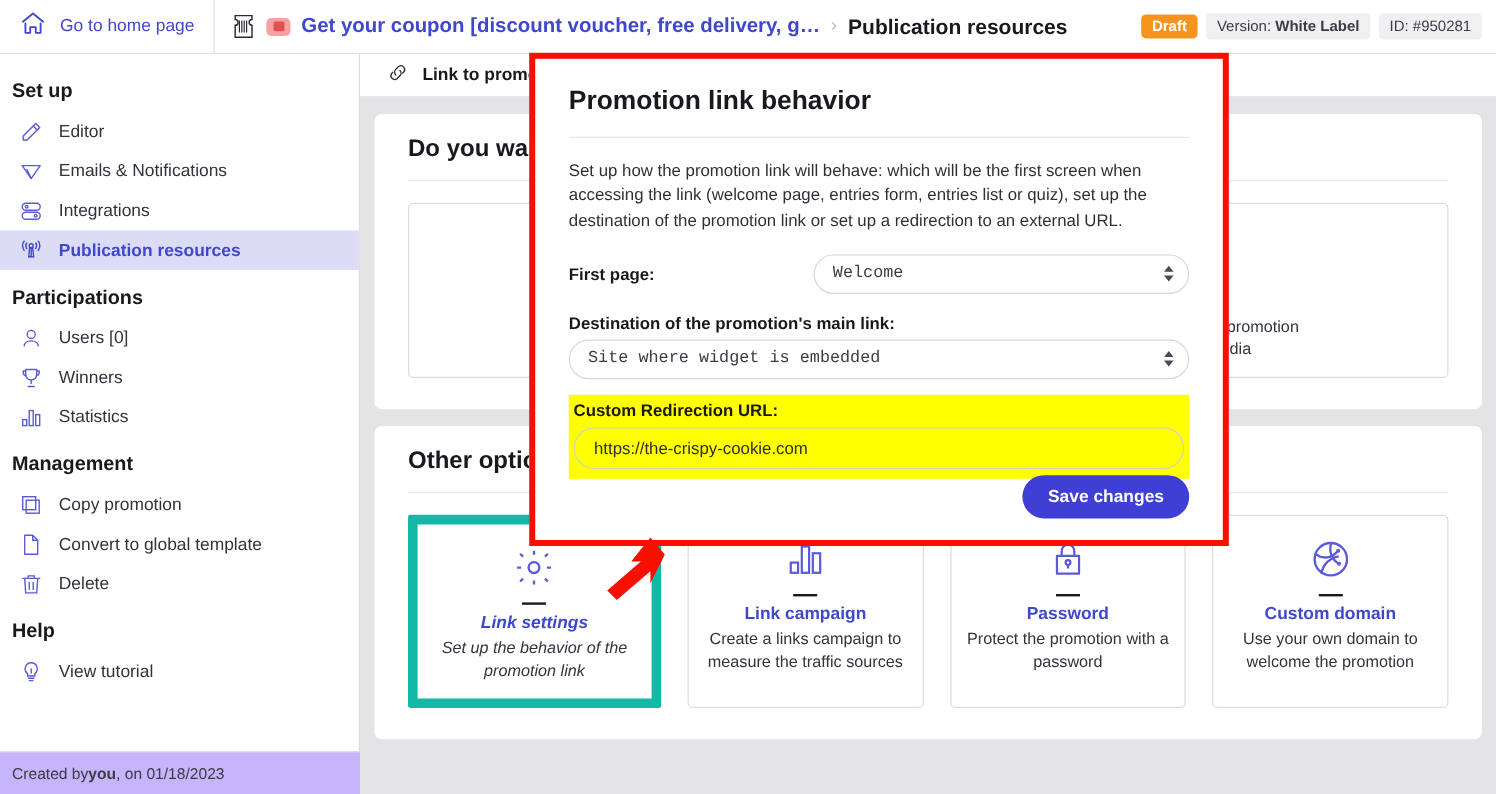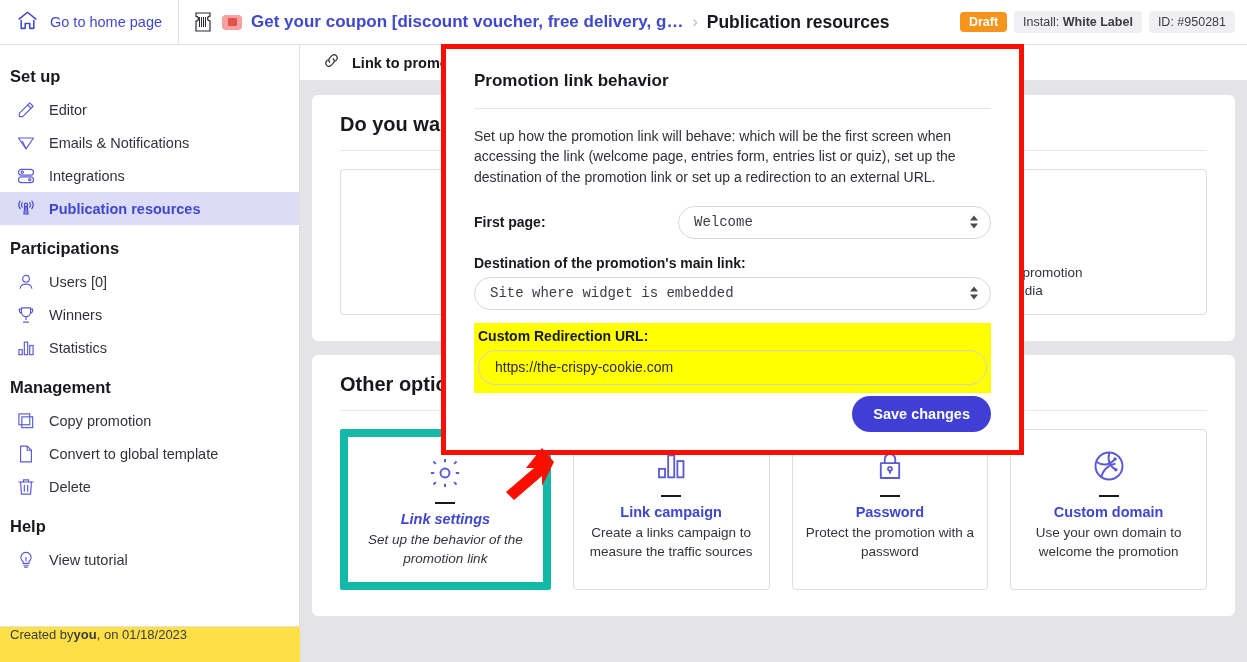--- a/index.html
+++ b/index.html
@@ -62,22 +62,22 @@
   .nav-item {
     display: flex; align-items: center; gap: 13px;
     height: 33px; padding-left: 16px; cursor: pointer;
   }
   .nav-item .lbl { font-size: 14.5px; color: #32323c; }
   .nav-item.active { background: #dcdcf7; }
   .nav-item.active .lbl { color: #3f47cc; font-weight: 700; }
   .nav-ico { width: 20px; height: 20px; flex: none; display:block; }
   .side-foot {
     position: absolute; bottom: 0; left: 0; width: 300px; height: 36px;
-    border-top: 1px solid #e2e2e6; display: flex; align-items: flex-start;
-    padding-left: 10px; font-size: 13px; color: #3b3b45; background:#fde047;
+    border-top: 1px solid #e2e2e6; display: flex; align-items: center;
+    padding-left: 10px; font-size: 13px; color: #3b3b45; background:#c4b5fd;
   }
   .side-foot b { font-weight: 700; }
 
   
   .main { position: absolute; top: 45px; left: 300px; width: 947px; height: 617px; overflow: hidden; }
   .tabbar { background: #fff; height: 36px; display: flex; align-items: center; padding-left: 22px; gap: 11px; border-bottom:1px solid #e6e6ea;}
   .tabbar .lbl { font-size: 14.5px; font-weight: 700; color: #18181f; }
 
   .panel {
     background: #fff; border-radius: 6px; margin: 14px 12px 0 12px; padding: 18px 28px 26px 28px;
@@ -95,21 +95,21 @@
   .card-title { color: #3f47cc; font-size: 14.5px; font-weight: 700; margin-bottom: 4px; }
   .card-desc { color: #33333d; font-size: 13.5px; line-height: 1.35; }
   .card.highlight { border: 8px solid #14b8a6; border-radius: 2px; font-style: italic; }
 
   
   .modal-outline {
     position: absolute; left: 441px; top: 44px; width: 583px; height: 411px;
     border: 5px solid #f80f00; background: #ffffff; z-index: 40;
   }
   .modal-inner { padding: 22px 28px 0 28px; height: 100%; position: relative; }
-  .modal-title { font-size: 17px; font-weight: 700; color: #18181f; }
+  .modal-title { font-size: 22px; font-weight: 700; color: #18181f; }
   .modal-rule { height: 1px; background: #e4e4ea; margin: 17px 0 17px 0; }
   .modal-desc { font-size: 14px; line-height: 1.45; color: #2f2f38; }
   .form-row { display: flex; align-items: center; margin-top: 19px; }
   .form-label { font-size: 14px; font-weight: 700; color: #18181f; }
   .sel-wrap { position: relative; margin-left: auto; width: 313px; }
   .sel-wrap.full { width: 100%; margin-left: 0; margin-top: 6px; }
   .sel {
     width: 100%; height: 33px; border: 1px solid #d7d7de; border-radius: 17px;
     background: #fff; font-family: Liberation Mono, monospace; font-size: 14px;
     color: #3c3c46; padding: 0 30px 0 15px; appearance: none; -webkit-appearance: none;
@@ -166,21 +166,21 @@
       <span class="emoji-badge">
           <i></i>
         </span>
       <span class="crumb-link">Get your coupon [discount voucher, free delivery, g…</span>
       <span class="crumb-sep">›</span>
       <span class="crumb-current">Publication resources</span>
     </div>
 
     <div class="meta">
       <span class="badge-draft">Draft</span>
-      <span class="badge-gray"><span>Install:</span> <b>White Label</b></span>
+      <span class="badge-gray"><span>Version:</span> <b>White Label</b></span>
       <span class="badge-gray">ID: #950281</span>
     </div>
   </div>
 
   <div class="sidebar">
     <div class="side-scroll">
 
       <div class="sect-title">Set up</div>
       <div class="nav-item">
         <span class="nav-ico">

